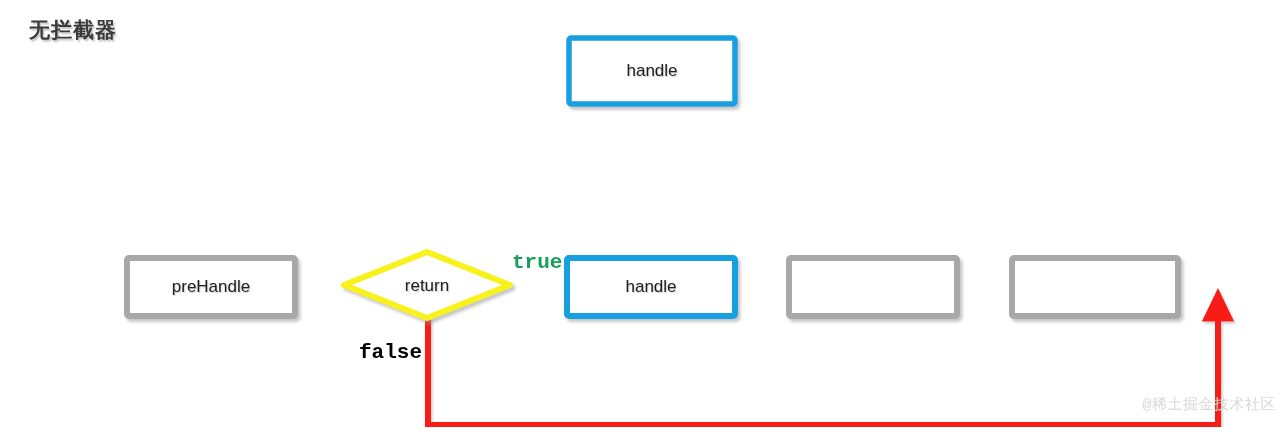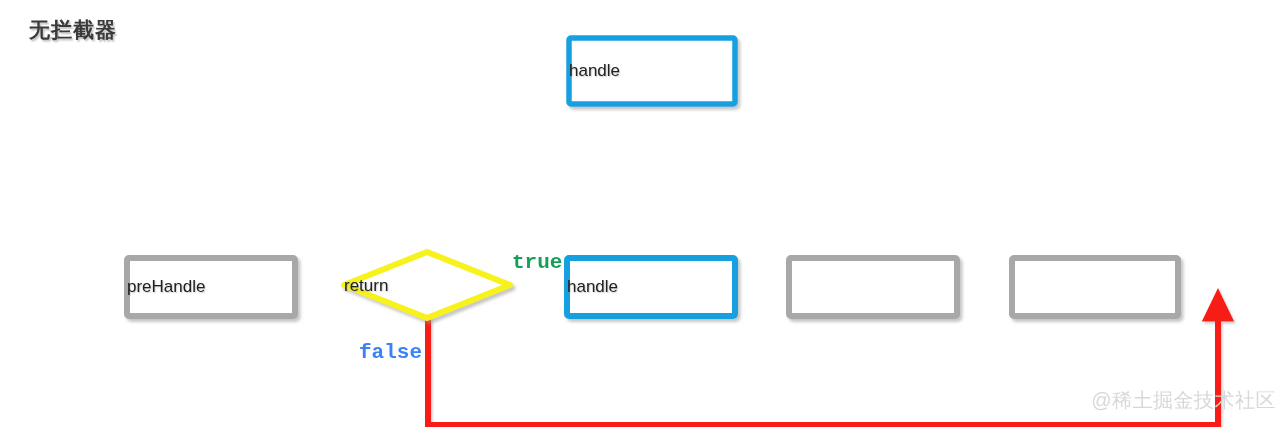--- a/index.html
+++ b/index.html
@@ -37,39 +37,40 @@
   }
   #title-no-interceptor { left: 22px; top: 16px; }
   #title-with-interceptor { left: 22px; top: 214px; }
 
   .node-label {
     position: absolute;
     font-family: "Liberation Sans", sans-serif;
     font-size: 17px;
     color: #202020;
     white-space: nowrap;
+    text-align: center;
     text-shadow: 1px 1px 1.2px rgba(160,160,160,0.5);
     pointer-events: none;
   }
   .edge-label {
     position: absolute;
     font-family: "Liberation Mono", monospace;
     font-size: 21px;
     font-weight: bold;
     white-space: nowrap;
   }
   .edge-label.true  { color: #15a05a; }
-  .edge-label.false { color: #3b82f6; font-family: Liberation Mono, monospace; }
+  .edge-label.false { color: #000000; font-family: Liberation Mono, monospace; }
 
   .watermark {
     position: absolute;
     right: 16px;
     bottom: 13px;
-    font-family: Liberation Sans, sans-serif;
-    font-size: 20px;
+    font-family: Liberation Mono, monospace;
+    font-size: 15px;
     color: #d8d8d8;
     letter-spacing: 0.5px;
     white-space: nowrap;
   }
 </style>
 </head>
 <body>
 
 <div id="canvas">
 

